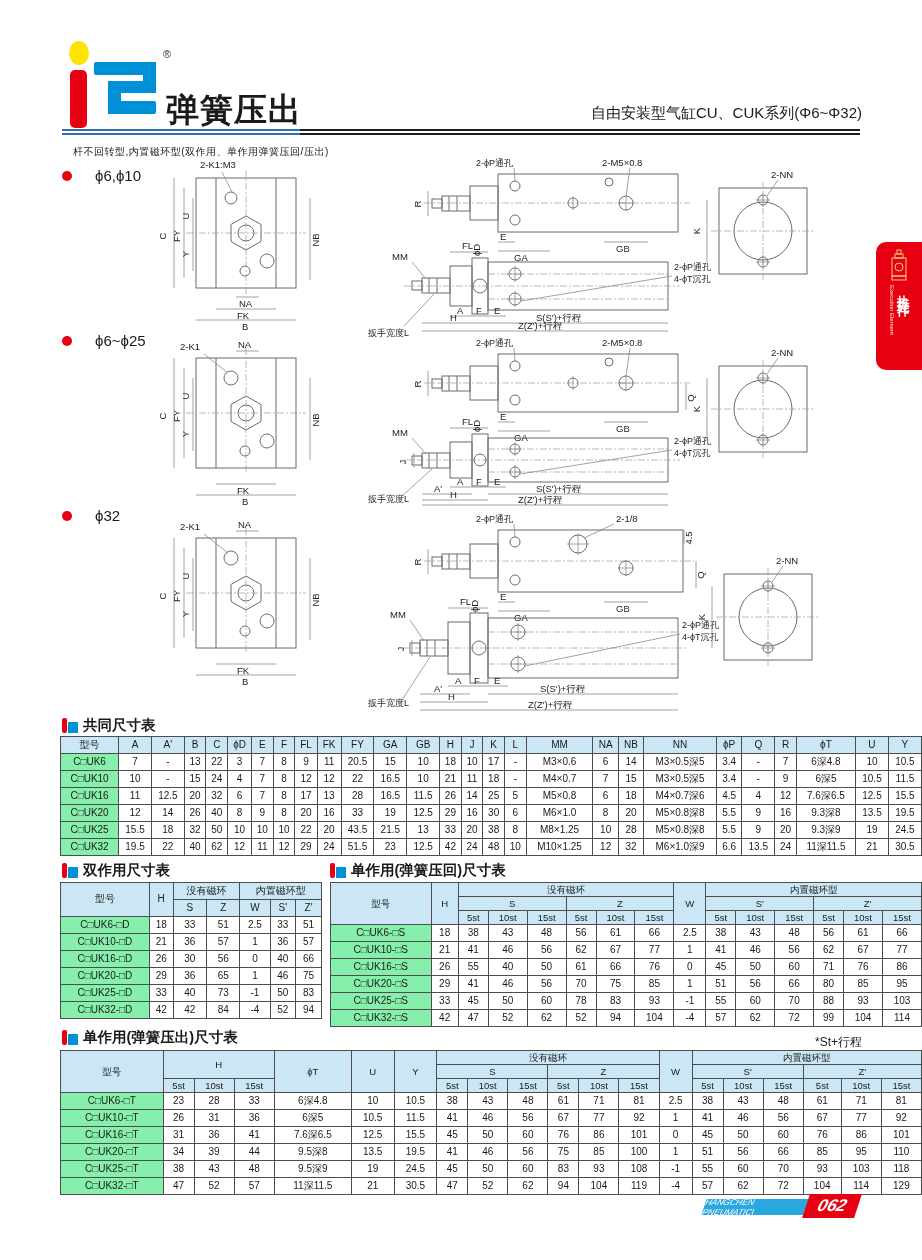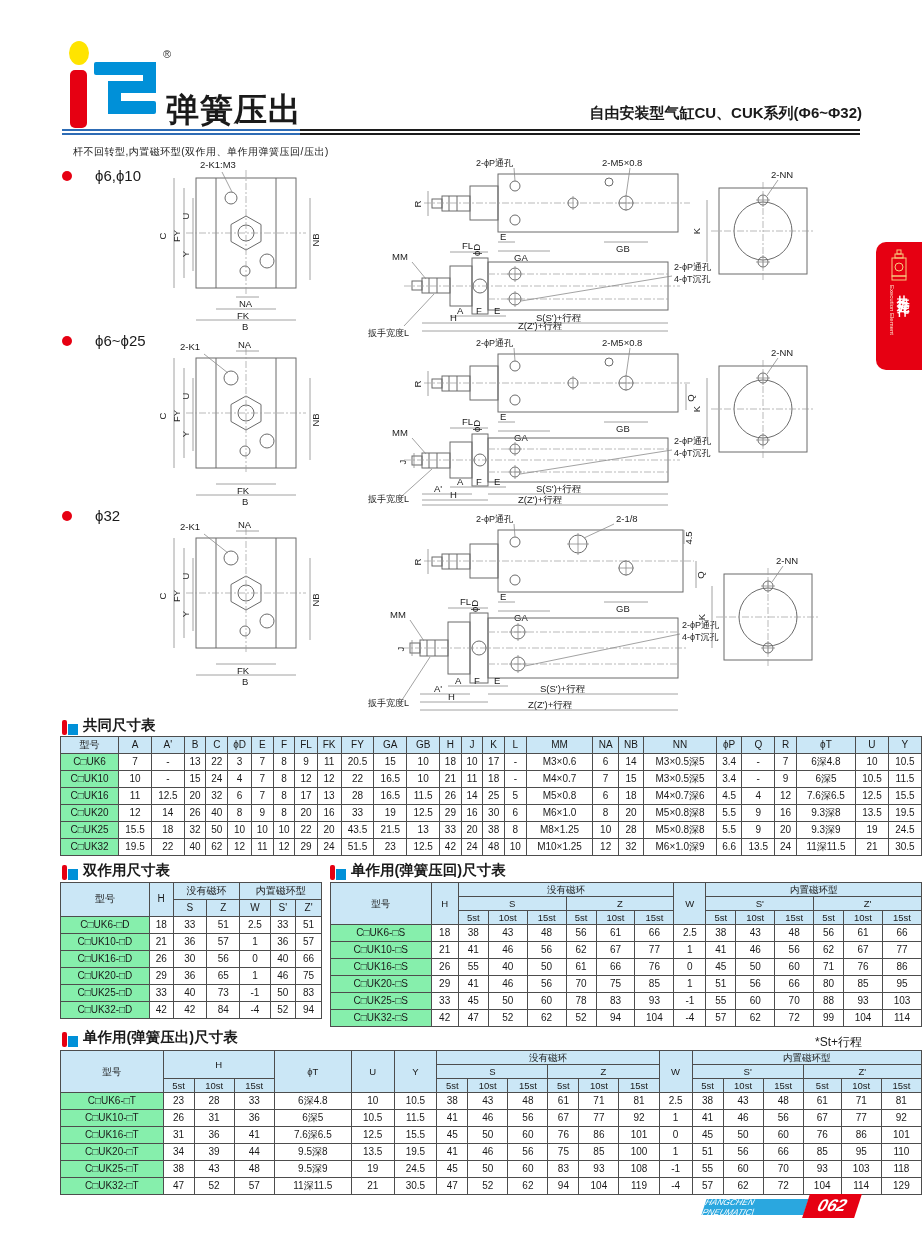--- a/index.html
+++ b/index.html
@@ -6,26 +6,26 @@
   body{font-family:"Liberation Sans","DejaVu Sans",sans-serif;color:#1a1a1a}
   .page{position:relative;width:922px;height:1260px;background:#fff;overflow:hidden}
   .abs{position:absolute}
   svg text{font-family:"Liberation Sans","DejaVu Sans",sans-serif}
   .lbl{font-size:9.5px;fill:#222}
   .lbl2{font-size:9px;fill:#222}
   .ln{stroke:#6b6b6b;fill:none;stroke-width:1}
   .dim{stroke:#8a8a8a;fill:none;stroke-width:.8}
   .cl{stroke:#9c9c9c;stroke-width:.7;stroke-dasharray:7 2 2 2;fill:none}
   .brand-text{left:166px;top:88px;font-size:33px;font-weight:700;letter-spacing:1px}
-  .series-title{right:60px;top:104px;font-size:15px;font-weight:700}
+  .series-title{right:60px;top:104px;font-size:15px;font-weight:400}
   .rule{left:62px;width:798px;height:2px;background:linear-gradient(90deg,#2e6cb5 0 238px,#1c1c1c 238px)}
   .subtitle{left:73px;top:145px;font-size:10px;letter-spacing:.5px}
   .bullet{display:flex;align-items:center;gap:23px;font-size:15px}
   .dot{width:10px;height:10px;border-radius:50%;background:#e60012}
-  .tbl-title{display:flex;align-items:flex-end;gap:5px;font-weight:700;font-size:14.5px}
+  .tbl-title{display:flex;align-items:center;gap:5px;font-weight:700;font-size:14.5px}
   .ml{display:inline-flex;gap:1px;align-items:flex-end;height:15px}
   .ml .r{display:block;width:5px;height:15px;background:#e60012;border-radius:2px}
   .ml .b{display:block;width:10px;height:11px;background:#0090d8}
   table{border-collapse:collapse;width:100%;table-layout:auto}
   th,td{border:1px solid #4d4d4d;text-align:center;font-size:10px;padding:0 2px;height:16px;line-height:1.05;font-weight:400;white-space:nowrap}
   thead th{background:#cbe7f6}
   tbody td:first-child{background:#86efac}
   .t-small th{font-size:9.5px;height:13px}
   .note{font-size:12px}
   .badge{display:flex;align-items:center;justify-content:center;transform:skewX(-18deg)}

